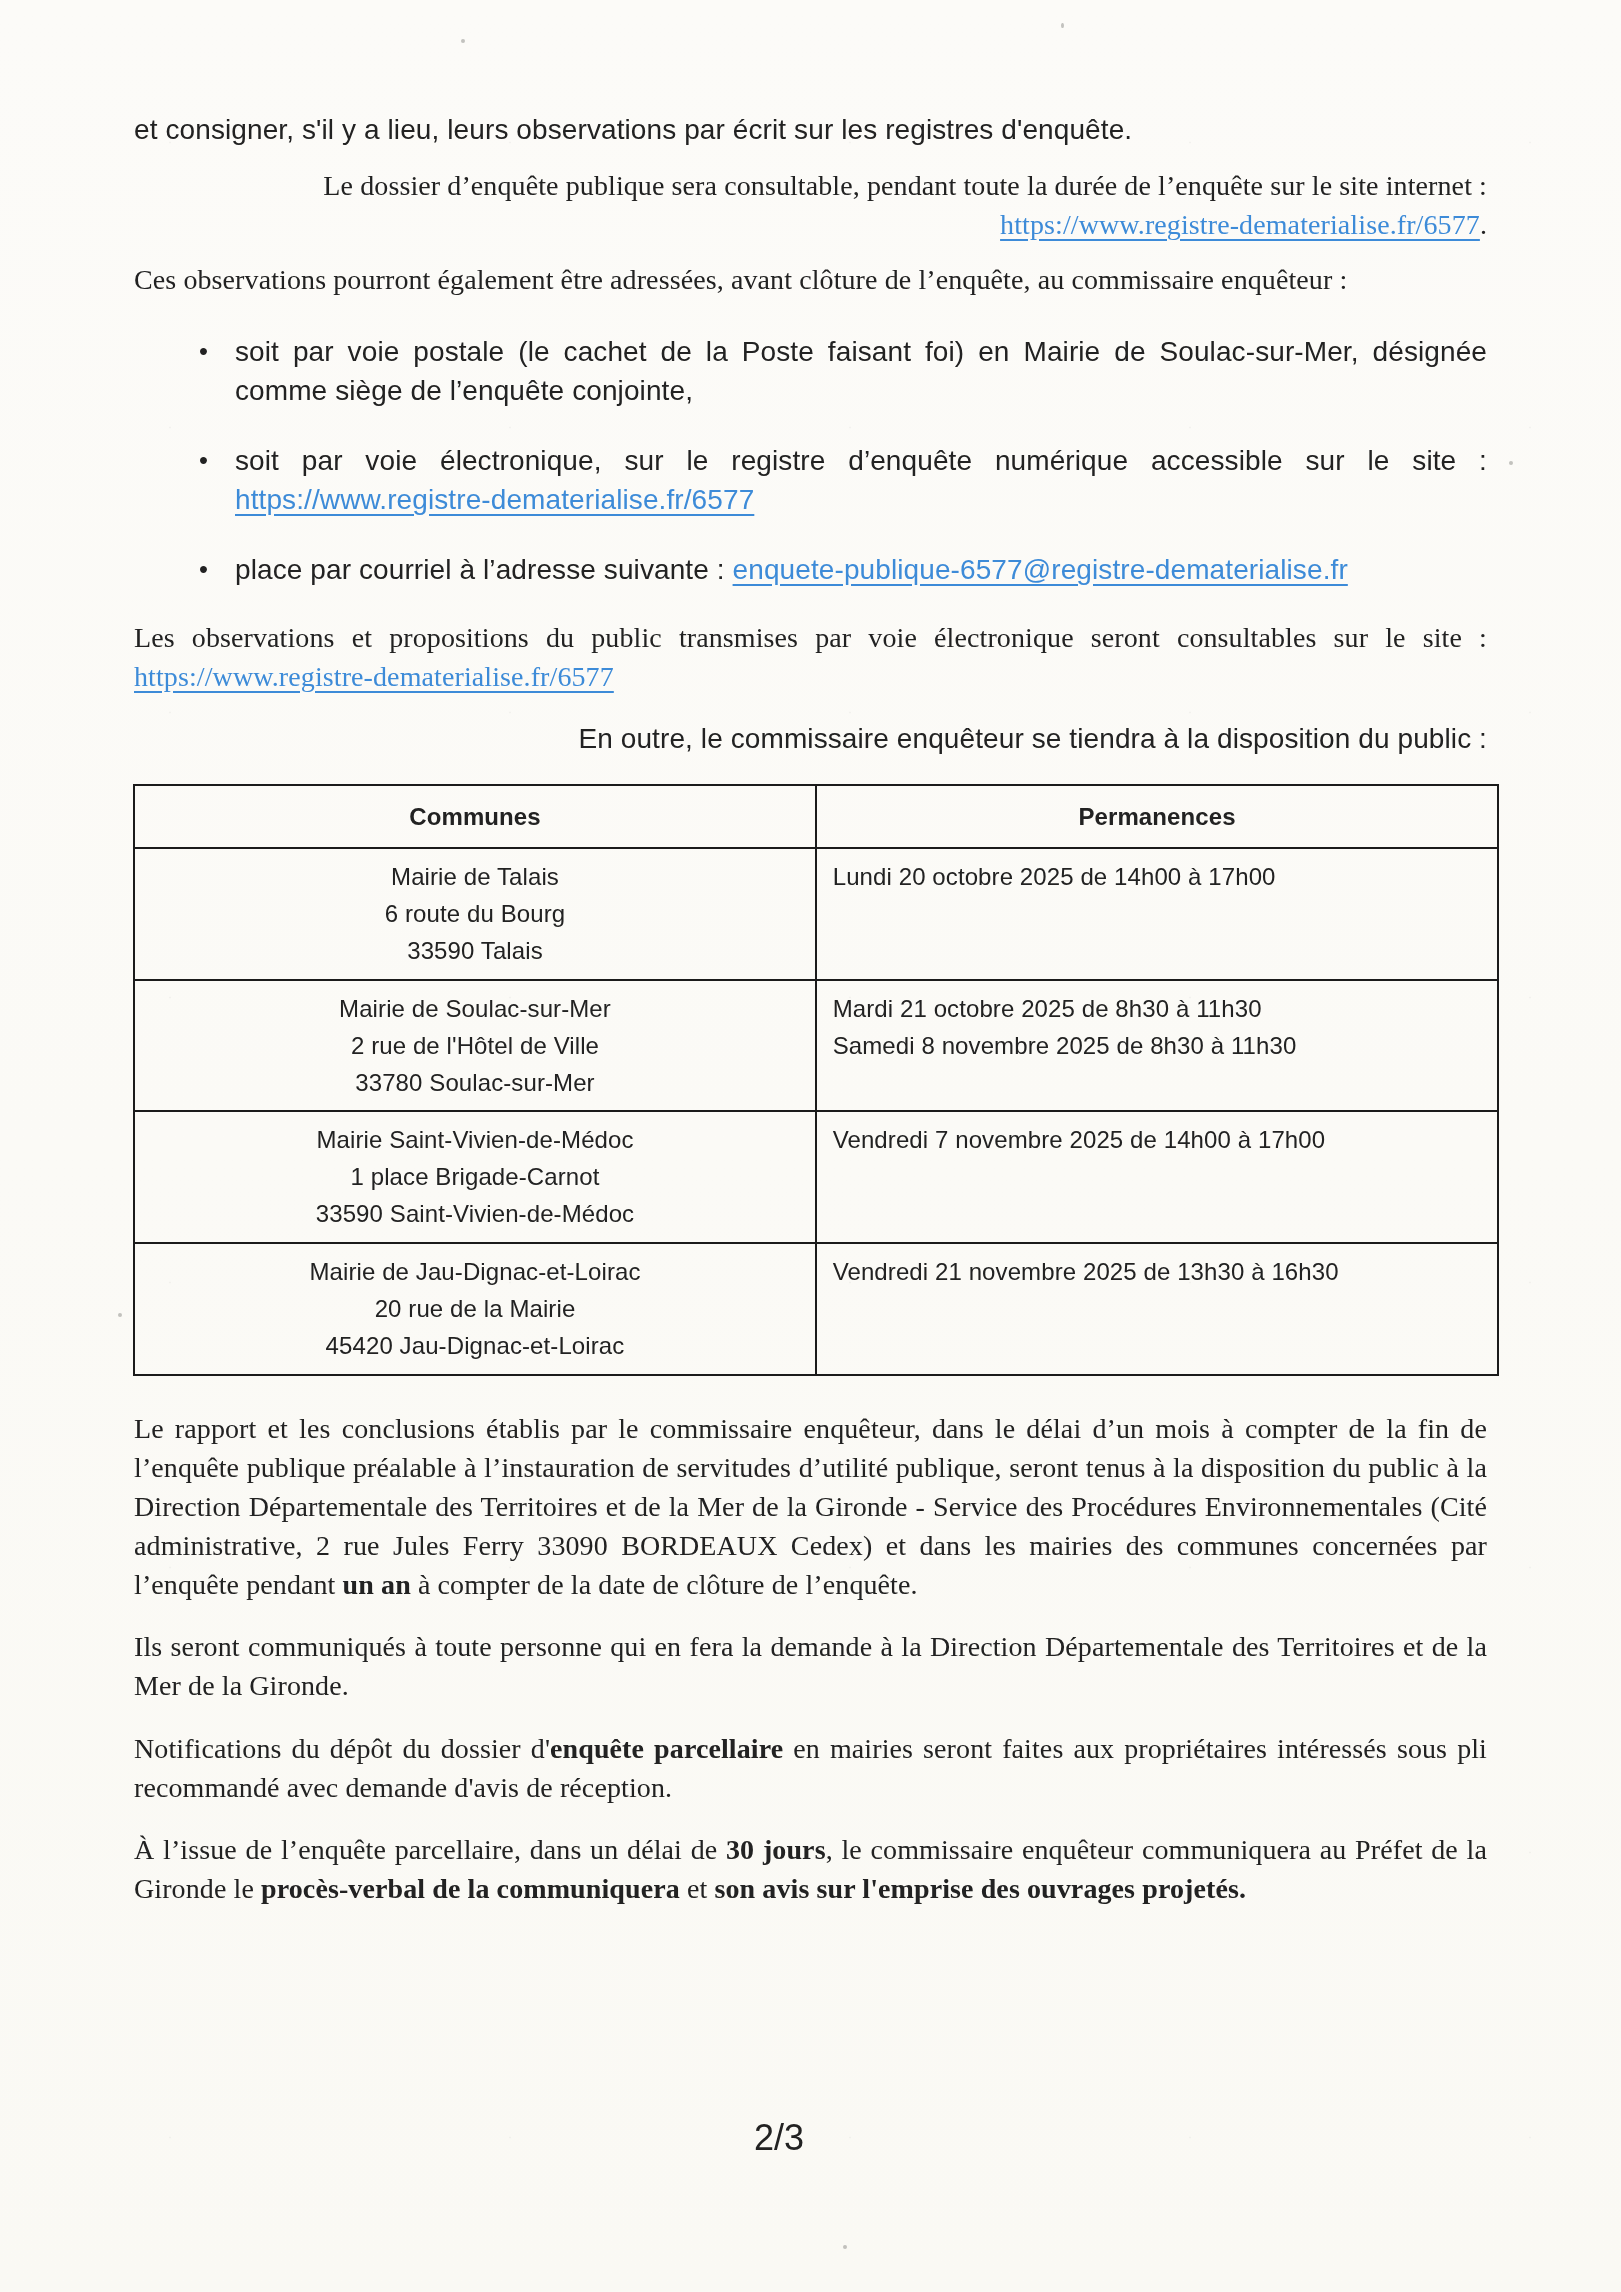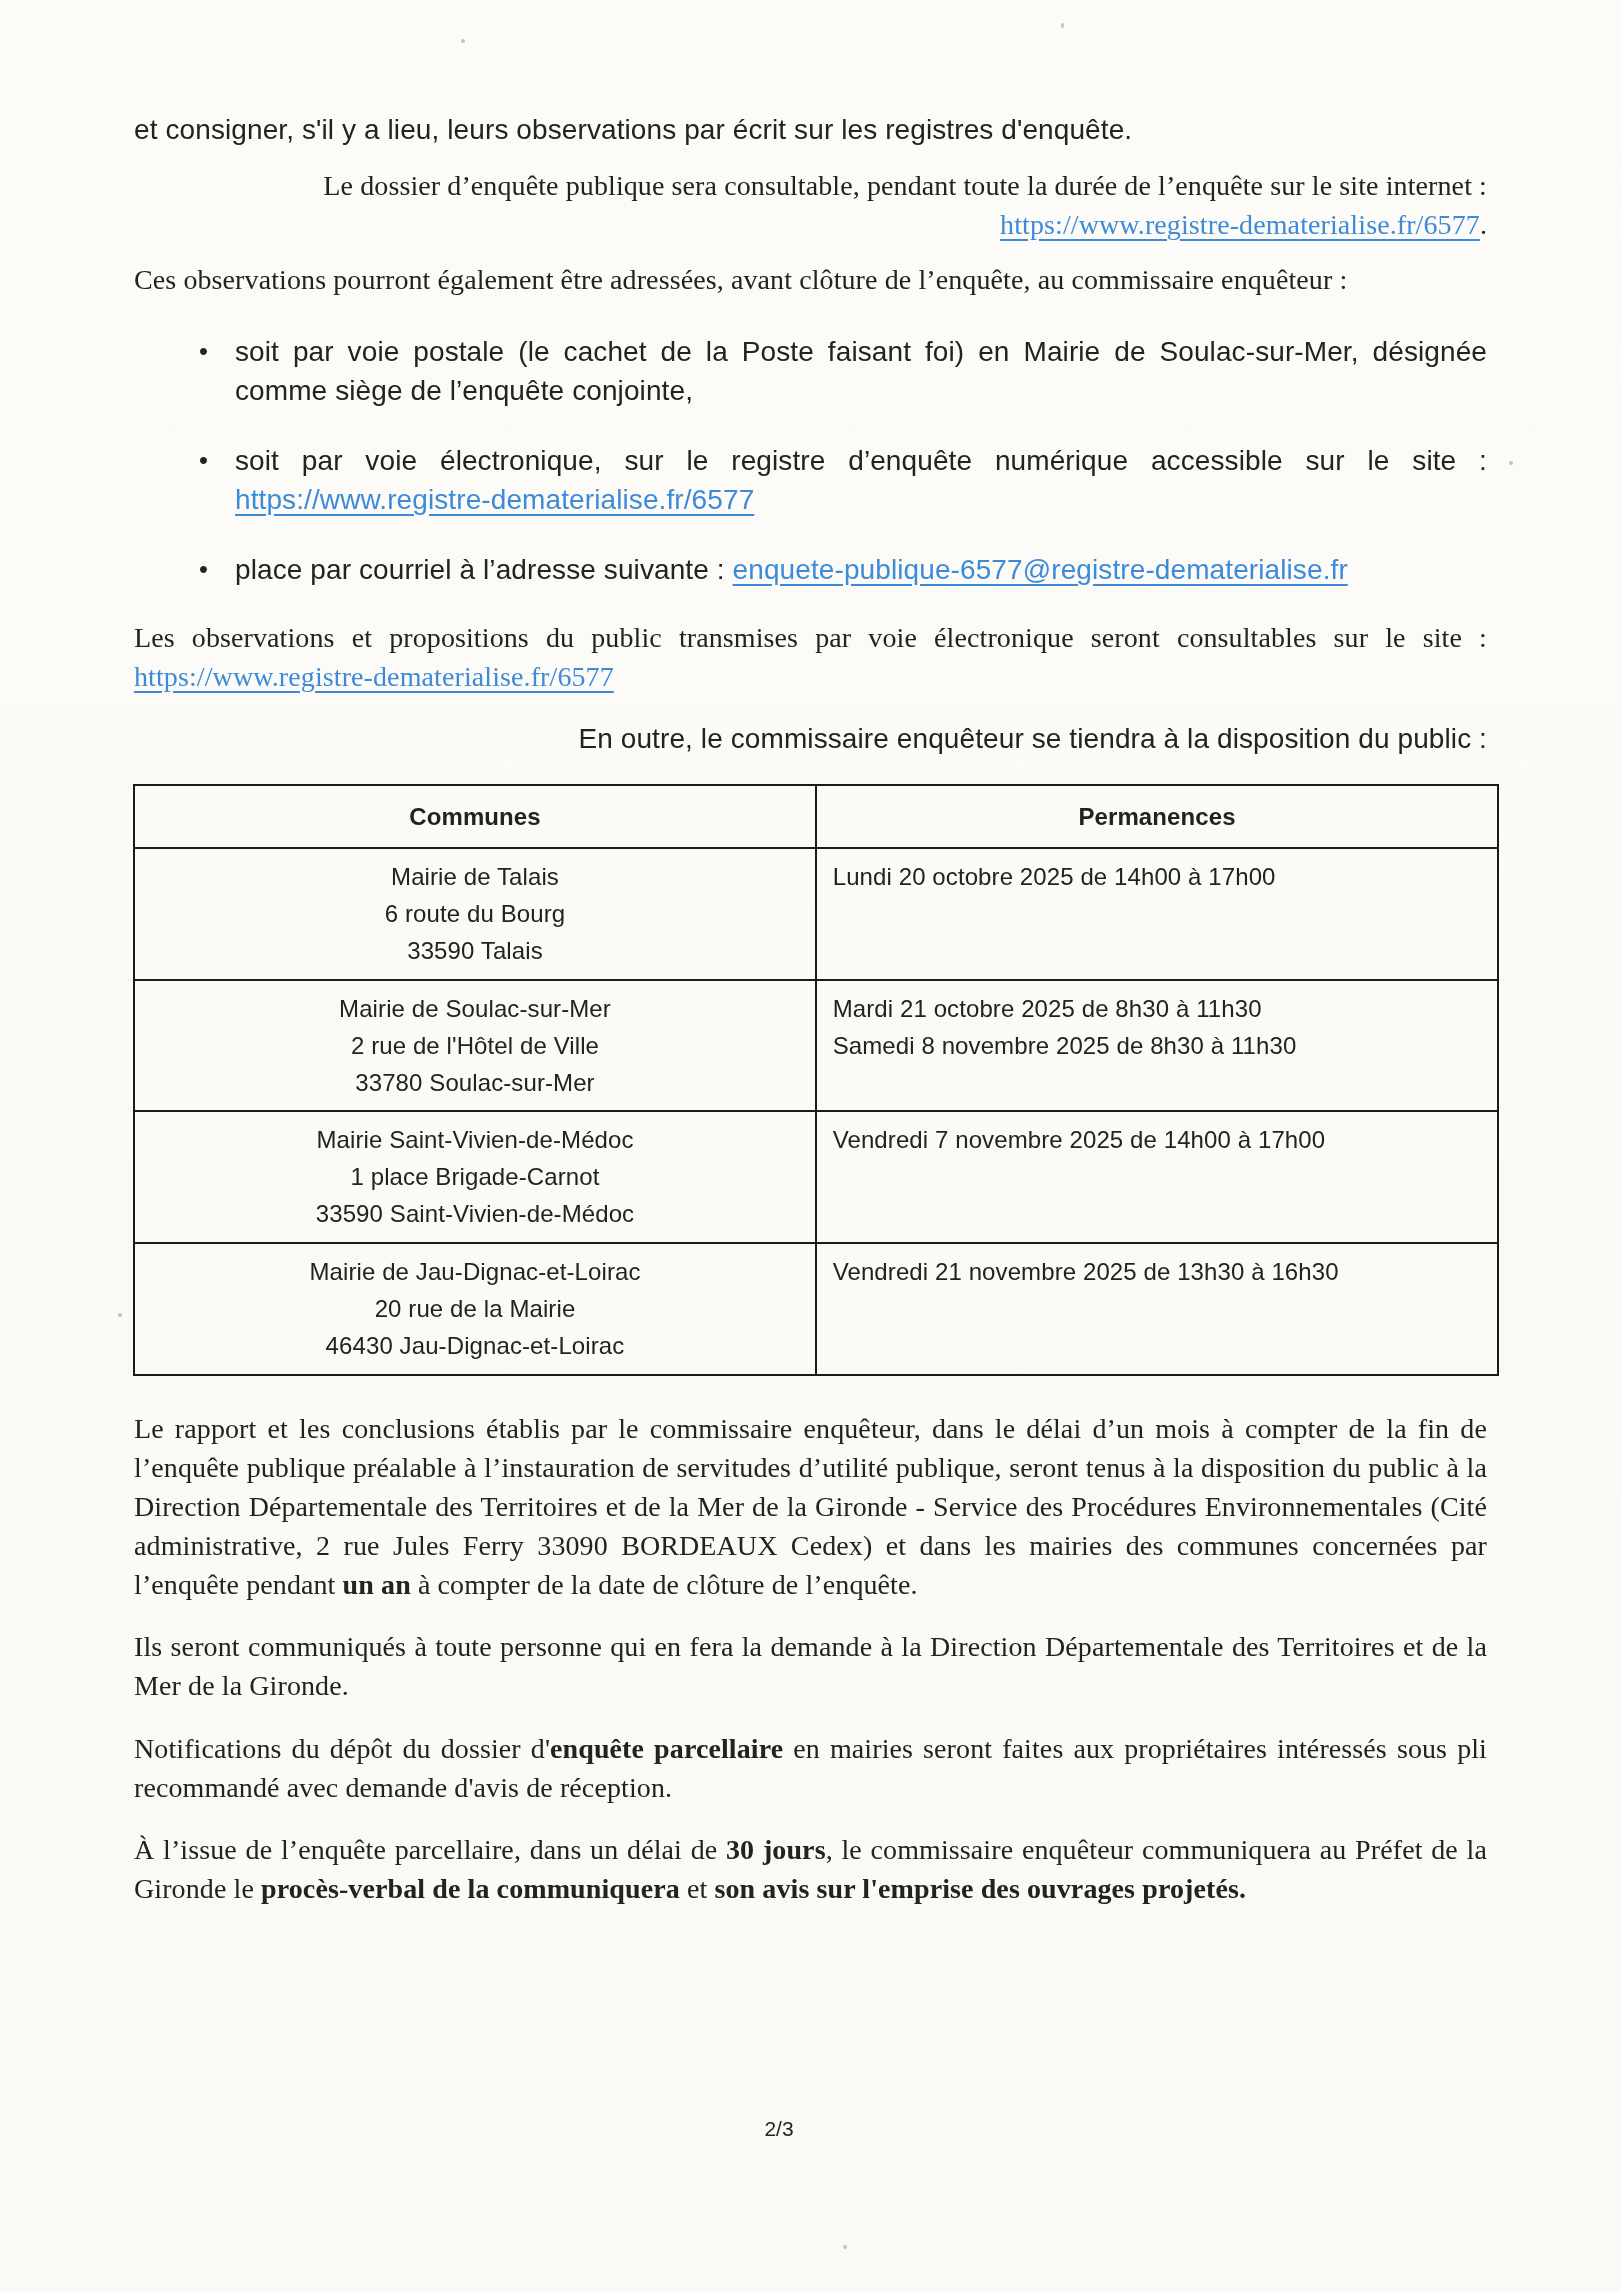--- a/index.html
+++ b/index.html
@@ -76,21 +76,21 @@
   table.perm td{padding:8.8px 15.7px 9.8px 15.7px;}
   td.commune{width:50%;text-align:center;margin-left:8px;}
   td.perms{width:50%;text-align:left;}
   .cell-line{min-height:0;}
   .page-number{
     position:absolute;
     left:0;
     top:2117px;
     width:1558px;
     text-align:center;
-    font-size:21px;
+    font-size:36px;
   }
   .speck{position:absolute;background:#8a8a86;border-radius:50%;opacity:.5;}
 </style>
 </head>
 <body>
 
 <div class="page">
   <span class="speck" style="left:461px;top:39px;width:3.9px;height:3.9px;"></span>
   <span class="speck" style="left:1061px;top:22.5px;width:2.9px;height:5.9px;"></span>
   <span class="speck" style="left:1509px;top:461px;width:3.9px;height:3.9px;"></span>
@@ -162,21 +162,21 @@
           </td>
           <td class="perms">
             <div class="cell-line">Vendredi 7 novembre 2025 de 14h00 à 17h00</div>
             <div class="cell-line"></div>
           </td>
         </tr>
         <tr>
           <td class="commune">
             <div class="cell-line">Mairie de Jau-Dignac-et-Loirac</div>
             <div class="cell-line">20 rue de la Mairie</div>
-            <div class="cell-line">46430 Jau-Dignac-et-Loirac</div>
+            <div class="cell-line">45420 Jau-Dignac-et-Loirac</div>
           </td>
           <td class="perms">
             <div class="cell-line">Vendredi 21 novembre 2025 de 13h30 à 16h30</div>
             <div class="cell-line"></div>
           </td>
         </tr>
       </tbody>
     </table>
 
     <p class="justify mb-md"><span>Le rapport et les conclusions établis par le commissaire enquêteur, dans le délai d’un mois à compter de la fin de l’enquête publique préalable à l’instauration de servitudes d’utilité publique, seront tenus à la disposition du public à la Direction Départementale des Territoires et de la Mer de la Gironde - Service des Procédures Environnementales (Cité administrative, 2 rue Jules Ferry 33090 BORDEAUX Cedex) et dans les mairies des communes concernées par l’enquête pendant </span><span class="b">un an</span><span> à compter de la date de clôture de l’enquête.</span></p>

